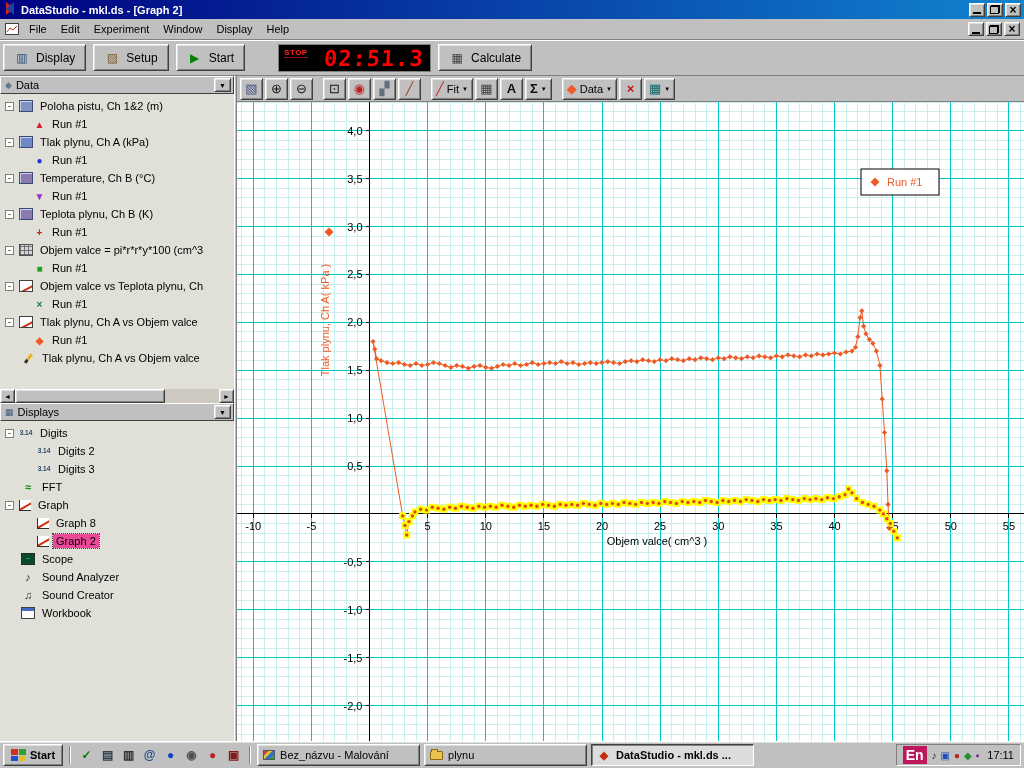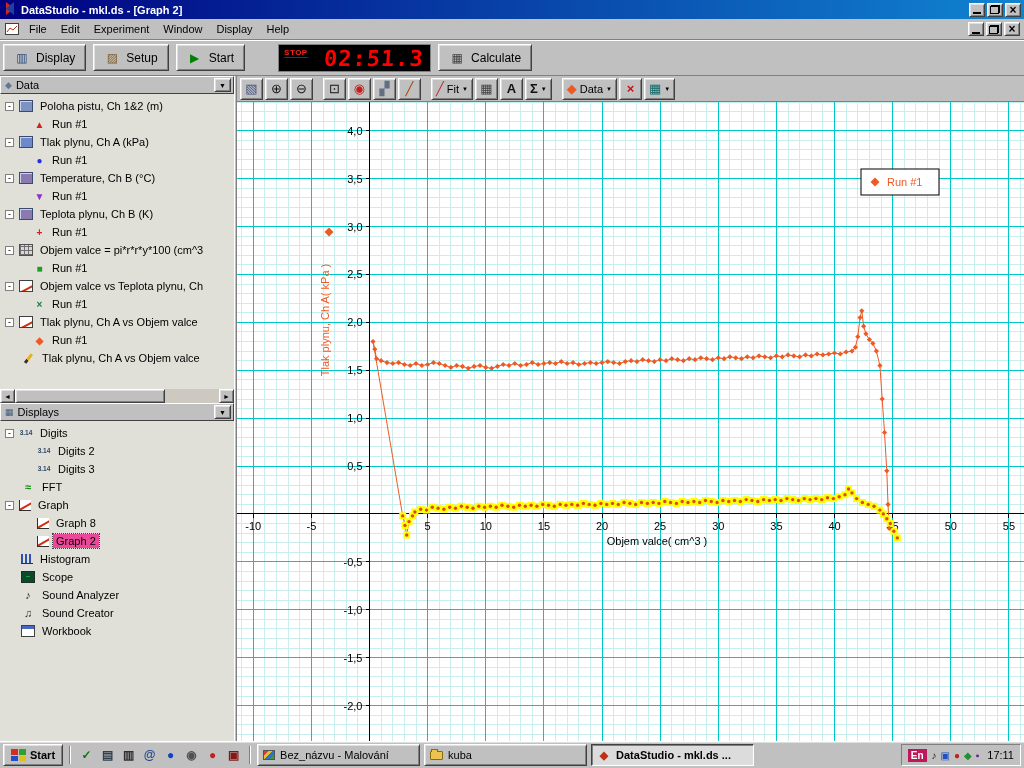--- a/index.html
+++ b/index.html
@@ -93,21 +93,21 @@
   .ql{width:19px;height:20px;display:flex;align-items:center;justify-content:center;font-size:12px;font-weight:bold}
   .tb-sep{width:0;height:18px;border-left:1px solid #808080;border-right:1px solid #fff;margin:0 3px}
   .task{width:163px;height:22px;display:flex;align-items:center;gap:5px;padding:0 5px;overflow:hidden;white-space:nowrap}
   .task.active{background:#dcdcdc;border-color:#404040 #fff #fff #404040;box-shadow:inset 1px 1px 0 #808080,inset -1px -1px 0 #dfdfdf;font-weight:bold}
   .t-ico{width:14px;flex:none;display:flex;align-items:center;justify-content:center;font-size:10px}
   .t-paint-icon{width:12px;height:10px;background:linear-gradient(135deg,#d04040 0 25%,#e0c030 25% 50%,#3070d0 50% 75%,#30a040 75%);border:1px solid #555}
   .t-folder-icon{width:13px;height:9px;background:#ecc34e;border:1px solid #8a6a10;border-radius:1px;position:relative}
   .t-folder-icon::before{content:"";position:absolute;top:-3px;left:0;width:5px;height:2px;background:#ecc34e;border:1px solid #8a6a10;border-bottom:none}
   .t-datastudio-icon{color:#c23014;font-size:11px}
   .tray{margin-left:auto;height:22px;display:flex;align-items:center;gap:5px;padding:0 6px;border:1px solid;border-color:#808080 #fff #fff #808080}
-  .lang{background:#be185d;color:#fff;font-weight:bold;font-size:10px;padding:1px 3px}
+  .lang{background:#be185d;color:#fff;font-weight:bold;font-size:14px;padding:1px 3px}
   .ti2{font-size:10px}
   .clock{margin-left:3px}
 </style>
 </head>
 <body>
 
 <div class="screen">
 
   <div class="titlebar">
     <span class="app-icon">
@@ -293,25 +293,20 @@
             <span class="mi mi-graph-display-icon"></span>
             <span class="lbl">Graph</span>
           </div>
           <div class="row child">
             <span class="mi mi-graph-display-icon"></span>
             <span class="lbl">Graph 8</span>
           </div>
           <div class="row child">
             <span class="mi mi-graph-display-icon"></span>
             <span class="lbl sel">Graph 2</span>
-          </div>
-          <div class="row">
-            <span class="exp-sp"></span>
-            <span class="mi mi-histogram-display-icon"></span>
-            <span class="lbl">Histogram</span>
           </div>
           <div class="row">
             <span class="exp-sp"></span>
             <span class="mi mi-scope-display-icon">~</span>
             <span class="lbl">Scope</span>
           </div>
           <div class="row">
             <span class="exp-sp"></span>
             <span class="mi mi-sound-analyzer-icon">♪</span>
             <span class="lbl">Sound Analyzer</span>
@@ -921,21 +916,21 @@
         <span class="ql" style="color: rgb(128, 24, 24);">▣</span>
       </span>
     <span class="tb-sep"></span>
     <span id="task-buttons" style="display:inline-flex;gap:4px">
         <div class="task out">
           <span class="t-ico t-paint-icon"></span>
           <span class="t-lbl">Bez_názvu - Malování</span>
         </div>
         <div class="task out">
           <span class="t-ico t-folder-icon"></span>
-          <span class="t-lbl">kuba</span>
+          <span class="t-lbl">plynu</span>
         </div>
         <div class="task out active">
           <span class="t-ico t-datastudio-icon">◆</span>
           <span class="t-lbl">DataStudio - mkl.ds ...</span>
         </div>
       </span>
     <span class="tray">
       <span class="lang">En</span>
       <span id="tray-icons" style="display:inline-flex;gap:4px">
           <span class="ti2" style="color: rgb(32, 32, 32);">♪</span>

